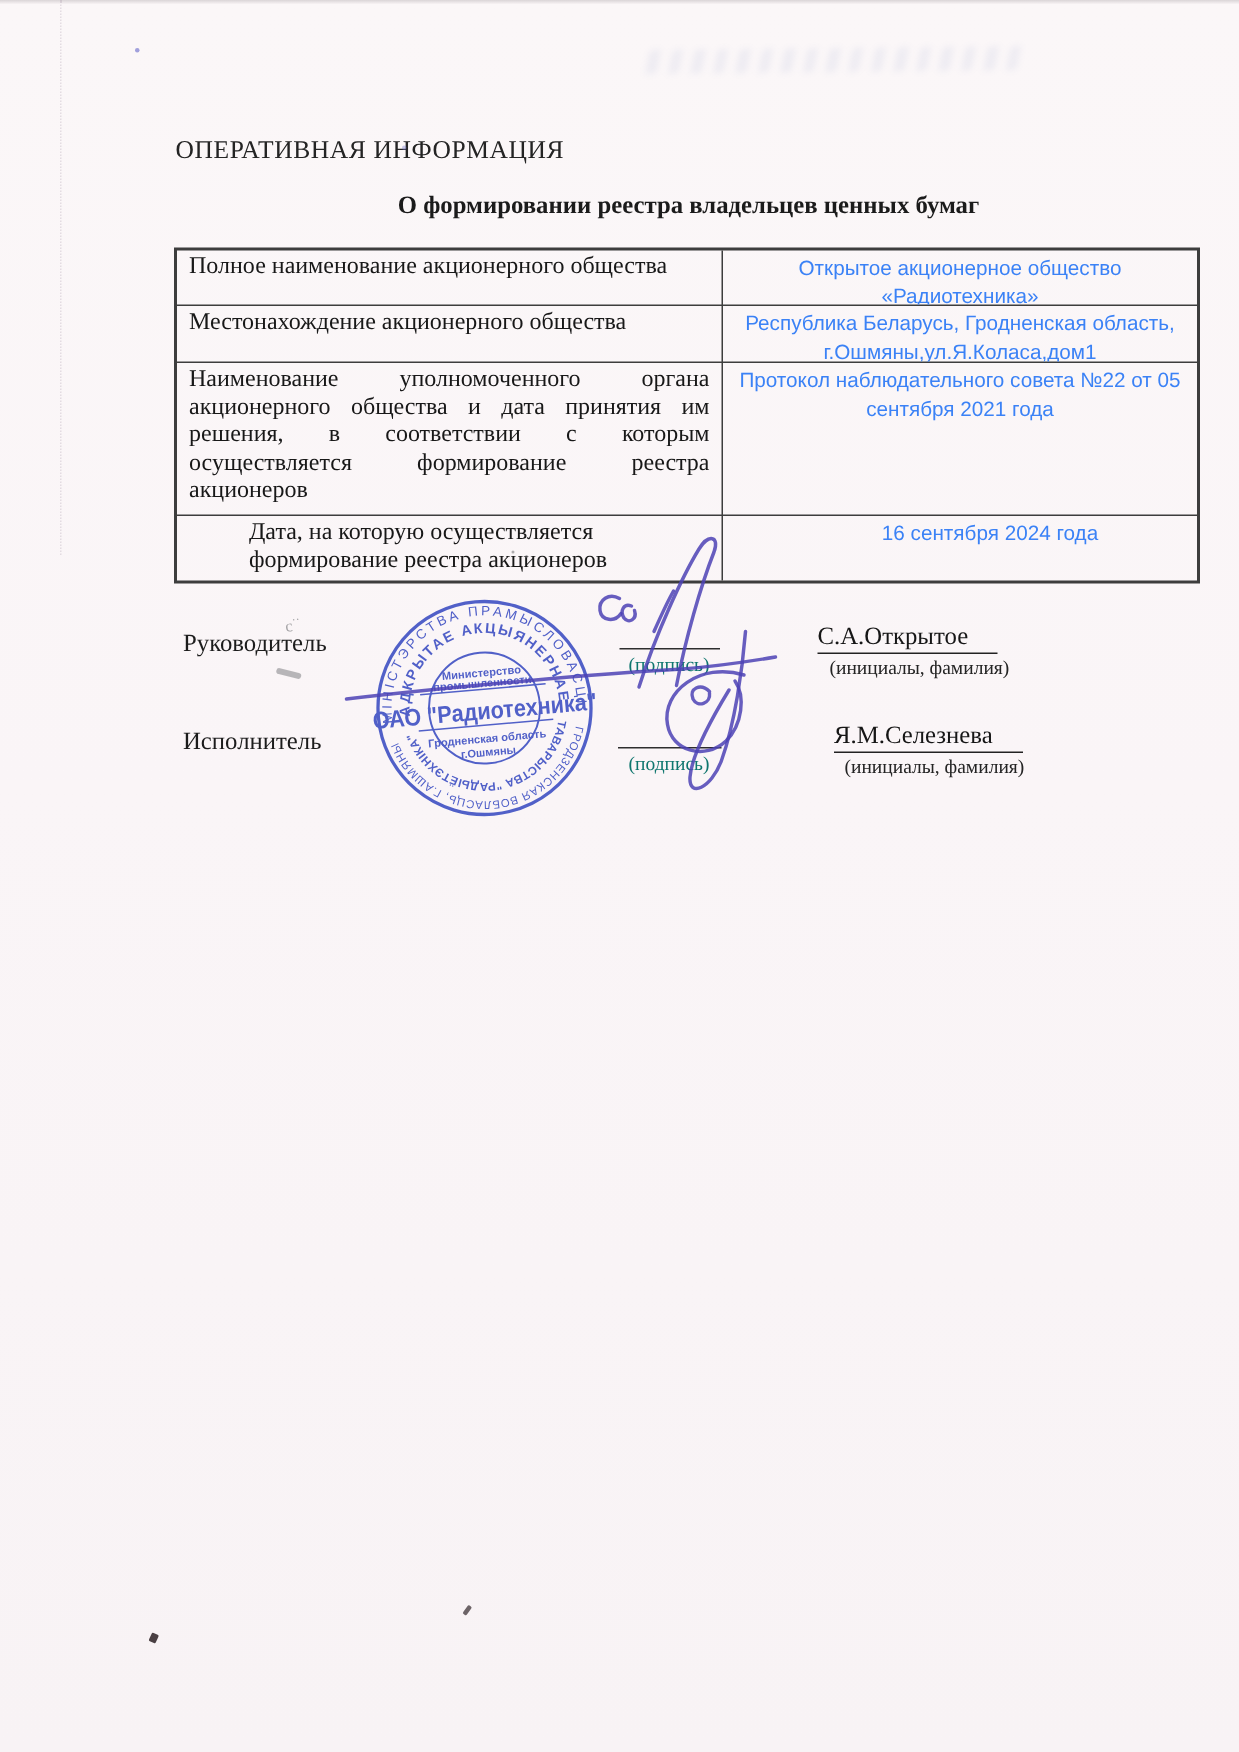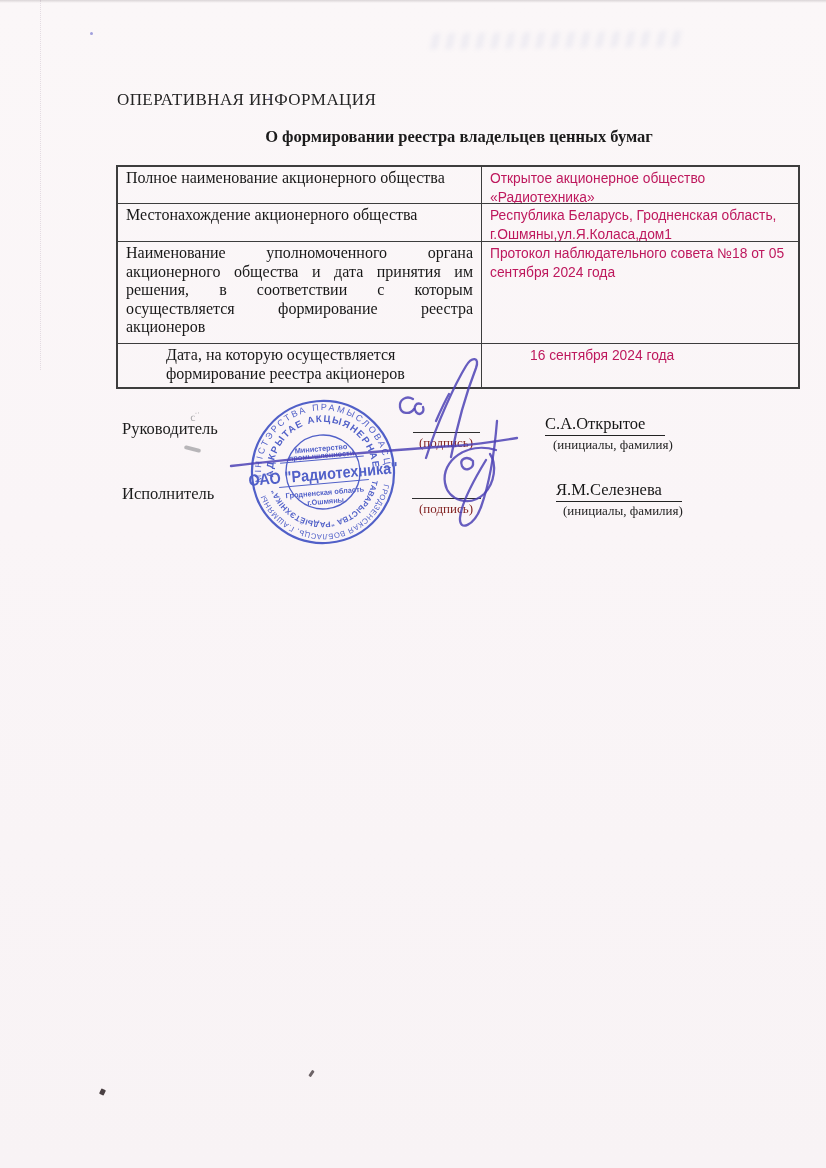--- a/index.html
+++ b/index.html
@@ -17,30 +17,30 @@
   .subtitle{position:absolute;left:117px;top:127px;width:684px;text-align:center;
     font-size:16.5px;font-weight:bold;color:#1b1b1b;}
 
   .doc-table{position:absolute;left:116px;top:165px;width:684px;box-sizing:border-box;
     border:2px solid #3d3d3d;display:grid;grid-template-columns:364px 1fr;}
   .trow{display:contents;}
   .cell{box-sizing:border-box;border-bottom:1.8px solid #3d3d3d;padding:2px 8px 0 8px;overflow:hidden;}
   .trow:last-child .cell{border-bottom:none;padding-left:48px;}
   .cell.label{border-right:1.8px solid #3d3d3d;font-size:16px;line-height:18.5px;color:#181818;}
   .cell.value{font-family:"Liberation Sans",sans-serif;font-size:13.8px;line-height:18.5px;
-    color:#be185d;padding-top:3px;}
+    color:#3b82f6;padding-top:3px;text-align:center;}
   .h1{height:37px}.h2{height:38px}.h3{height:102px}.h4{height:43px}
   .justify{text-align:justify;}
 
   .sig-role{position:absolute;left:122px;font-size:16.5px;color:#1c1c1c;}
   .role-1{top:419px;text-align:center;} .role-2{top:484px;}
   .sig-line{position:absolute;border-top:1.4px solid #2e2e2e;}
   .line-1{left:413px;top:432px;width:67px;}
   .line-2{left:412px;top:498px;width:69px;}
-  .sig-caption{position:absolute;width:70px;text-align:center;font-size:13px;color:#7f1d1d;}
+  .sig-caption{position:absolute;width:70px;text-align:center;font-size:13px;color:#0f766e;}
   .cap-1{left:411px;top:435px;} .cap-2{left:411px;top:501px;}
   .sig-name{position:absolute;font-size:16.5px;color:#161616;border-bottom:1.4px solid #222;
     padding:0 20px 1px 0;}
   .name-1{left:545px;top:414px;} .name-2{left:556px;top:480px;text-align:right;}
   .name-caption{position:absolute;font-size:13px;color:#242424;}
   .ncap-1{left:553px;top:437px;} .ncap-2{left:563px;top:503px;}
 
   .stamp{position:absolute;left:233px;top:382px;width:180px;height:180px;
     transform:rotate(-5deg);opacity:.88;}
   .stamp circle,.stamp line{stroke:#3a4cc2;fill:none;}
@@ -85,21 +85,21 @@
   <div class="trow">
     <div class="cell label h1">Полное наименование акционерного общества</div>
     <div class="cell value h1">Открытое акционерное общество «Радиотехника»</div>
   </div>
   <div class="trow">
     <div class="cell label h2">Местонахождение акционерного общества</div>
     <div class="cell value h2">Республика Беларусь, Гродненская область, г.Ошмяны,ул.Я.Коласа,дом1</div>
   </div>
   <div class="trow">
     <div class="cell label h3 justify">Наименование уполномоченного органа акционерного общества и дата принятия им решения, в соответствии с которым осуществляется формирование реестра акционеров</div>
-    <div class="cell value h3">Протокол наблюдательного совета №18 от 05 сентября 2024 года</div>
+    <div class="cell value h3">Протокол наблюдательного совета №22 от 05 сентября 2021 года</div>
   </div>
   <div class="trow">
     <div class="cell label h4">Дата, на которую осуществляется формирование реестра акционеров</div>
     <div class="cell value h4">16 сентября 2024 года</div>
   </div>
 </div>
 
 <div class="sig-role role-1">Руководитель</div>
 <div class="sig-line line-1"></div>
 <div class="sig-caption cap-1">(подпись)</div>

